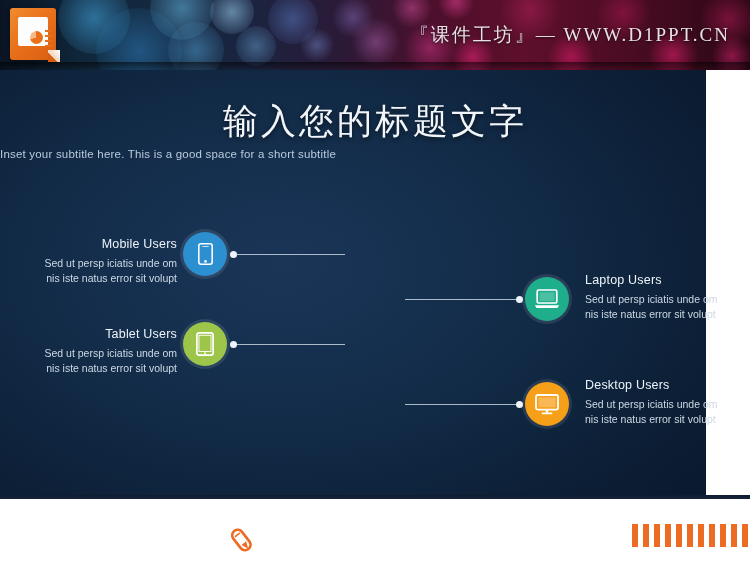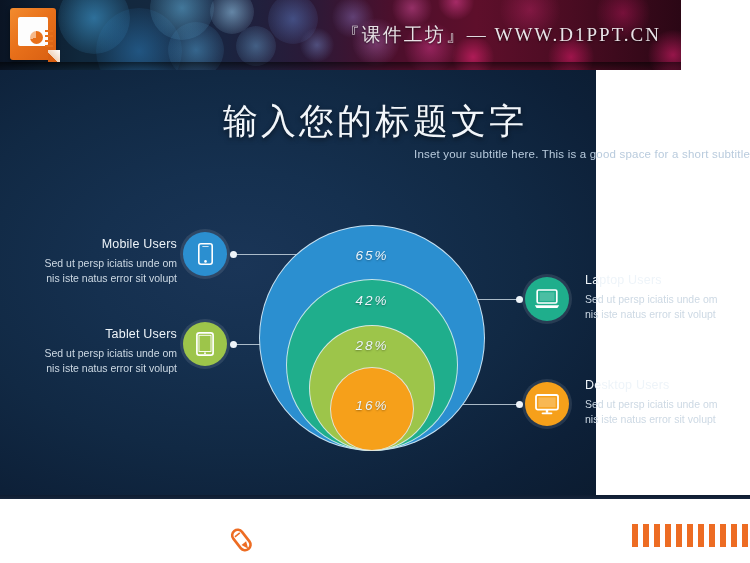--- a/index.html
+++ b/index.html
@@ -9,21 +9,21 @@
   }
   #slide{
     position:relative;
     width:750px;height:563px;
     overflow:hidden;
     background:#ffffff;
   }
 
   
   .banner{
-    position:absolute;left:0;top:0;width:681px;height:70px;
+    position:absolute;left:0;top:0;width:750px;height:70px;
     overflow:hidden;
     background:
       linear-gradient(90deg,
         #0a1424 0%,
         #10283c 12%,
         #14283f 22%,
         #1a2440 33%,
         #2a1a38 45%,
         #4d0f2c 58%,
         #5e0f2b 70%,
@@ -61,32 +61,32 @@
     background:#fdfdfd;border-radius:2px;
   }
   .logo-pie{
     position:absolute;left:12px;top:14px;width:13px;height:13px;border-radius:50%;
     background:conic-gradient(#e8701a 0 70%, #f6b98a 70% 100%);
   }
   .logo-line{position:absolute;height:2px;background:#e8701a;left:27px;}
 
   
   .main{
-    position:absolute;left:0;top:70px;width:596px;height:425px;
+    position:absolute;left:0;top:70px;width:706px;height:425px;
     background:
       radial-gradient(ellipse 520px 340px at 40% 46%, #1a3557 0%, #15304f 28%, #112944 55%, #0d2038 80%, #0b1b2f 100%);
   }
 
   .title{
     position:absolute;left:0;top:28px;width:750px;text-align:center;
     font-size:35px;font-weight:400;color:#f2f6fa;letter-spacing:3px;
     text-shadow:0 2px 5px rgba(0,0,0,.55);
   }
   .subtitle{
-    position:absolute;left:0;top:78px;width:750px;text-align:right;
+    position:absolute;left:0;top:78px;width:750px;text-align:left;
     font-size:11.5px;color:#b9cbdd;letter-spacing:.2px;
   }
 
   
   .circles{position:absolute;left:248px;top:150px;width:248px;height:238px;}
   .circ{
     position:absolute;border-radius:50%;
     border:1.6px solid rgba(225,238,248,.85);
     box-sizing:border-box;
   }
@@ -193,35 +193,20 @@
 
     <div class="conn" style="left:233px;top:274px;width:112px;"></div>
     <div class="dot" style="left:230px;top:271px;"></div>
 
     <div class="conn" style="left:405px;top:229px;width:116px;"></div>
     <div class="dot" style="left:516px;top:226px;"></div>
 
     <div class="conn" style="left:405px;top:334px;width:116px;"></div>
     <div class="dot" style="left:516px;top:331px;"></div>
 
-    <div class="circles">
-
-      <div class="circ" style="left:11px;top:5px;width:226px;height:226px;background:#2b8fd0;"></div>
-
-      <div class="circ" style="left:38px;top:59px;width:172px;height:172px;background:#1fae8c;"></div>
-
-      <div class="circ" style="left:61px;top:105px;width:126px;height:126px;background:#9dc54a;"></div>
-
-      <div class="circ" style="left:82px;top:147px;width:84px;height:84px;background:#f6a01a;"></div>
-
-      <div class="circ-label" style="top:28px;">65%</div>
-      <div class="circ-label" style="top:73px;">42%</div>
-      <div class="circ-label" style="top:118px;">28%</div>
-      <div class="circ-label" style="top:178px;">16%</div>
-    </div>
 
     <div class="badge" style="left:183px;top:162px;background:#2b8fd0;">
       <span>
         <svg width="15" height="22" viewBox="0 0 15 22">
             <rect x="0.8" y="0.8" width="13.4" height="20.4" rx="2.2" fill="none" stroke="#ffffff" stroke-width="1.6"></rect>
             <rect x="4.2" y="2.9" width="6.6" height="0.9" rx="0.45" fill="#ffffff"></rect>
             <circle cx="7.5" cy="18.4" r="1.3" fill="#ffffff"></circle>
           </svg>
       </span>
     </div>

